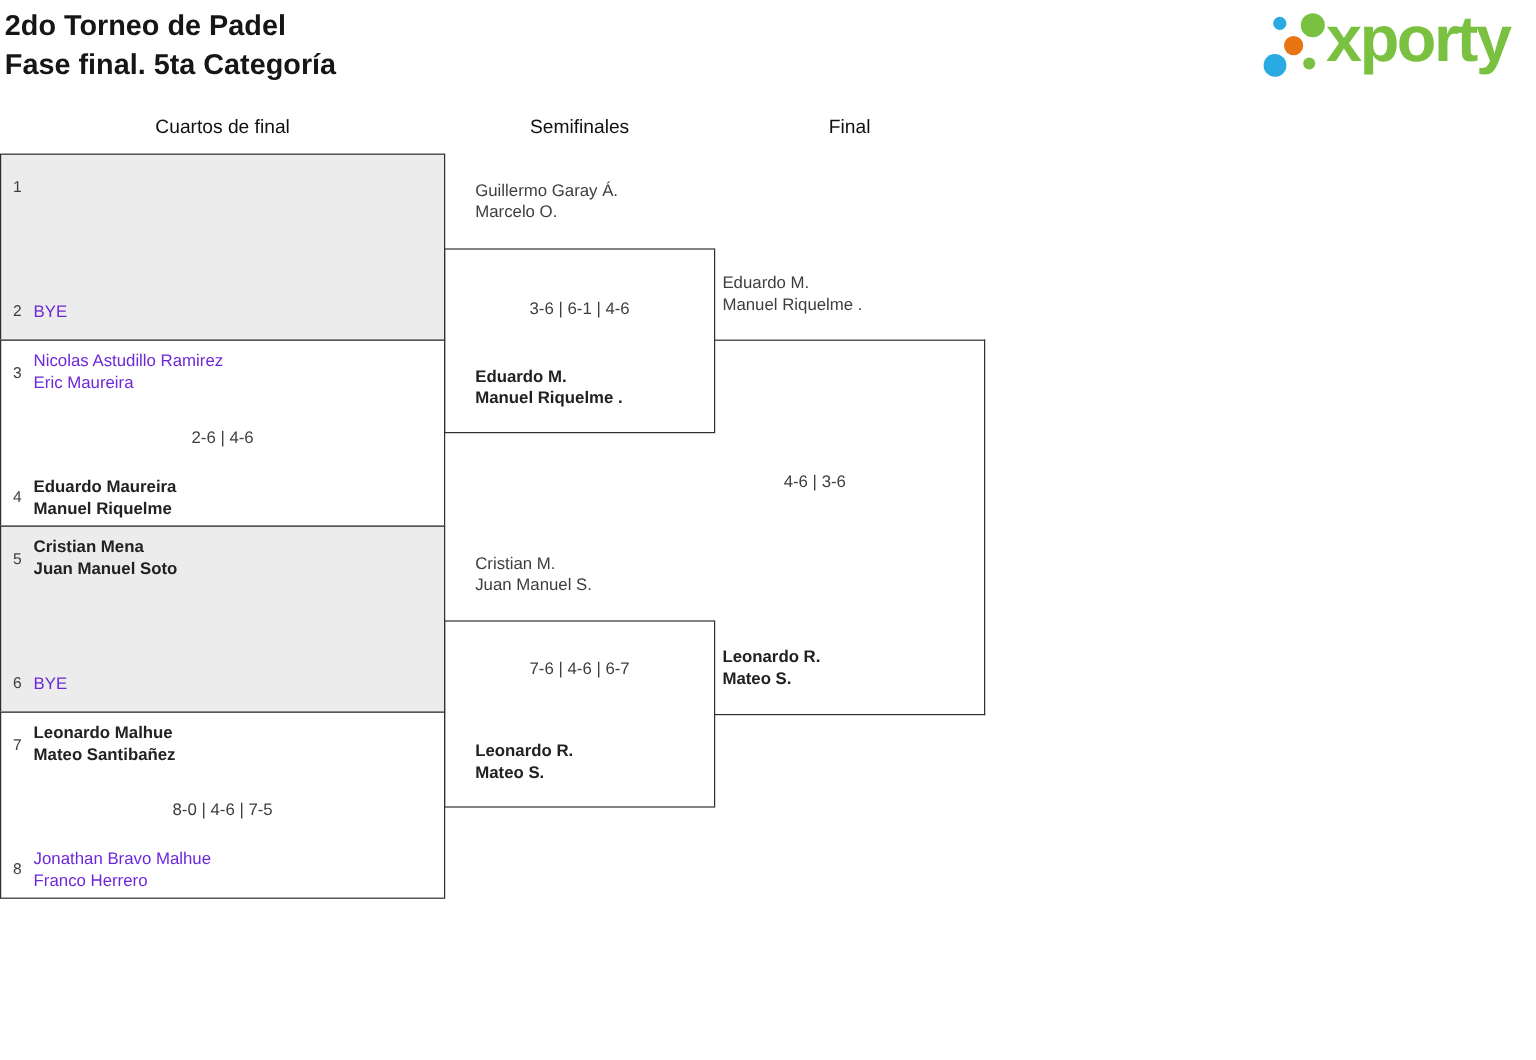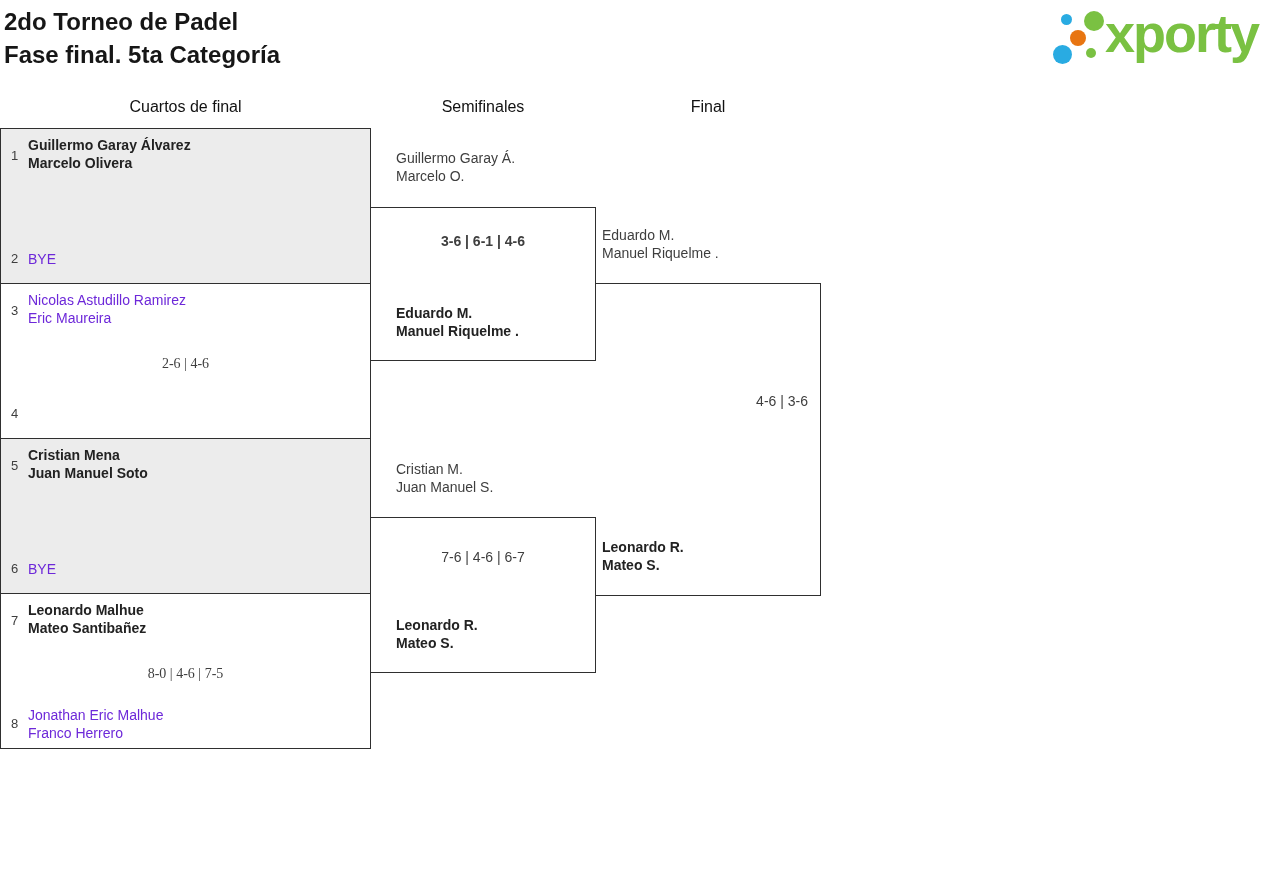--- a/index.html
+++ b/index.html
@@ -39,43 +39,43 @@
   .seed-top { top:18px; } .seed-bottom { top:121px; }
 
   .team { position:absolute; left:27px; font-size:14px; line-height:18px; color:#6d28d9; }
   .team.bold { font-weight:700; color:#222222; }
   .team-top { top:7px; }
   .team-bottom { top:111px; height:38px; display:flex; flex-direction:column;
                  justify-content:center; }
 
   .score { position:absolute; left:0; width:100%; height:18px; text-align:center;
            font-size:14px; line-height:18px; color:#3e3e3e; }
-  .qf-score { top:71px;font-family:Liberation Serif, serif; }
+  .qf-score { top:71px; }
 
   
   .sf-box { position:absolute; left:370px; width:226px; border:1px solid #2f2f2f;
             background:transparent; }
   .sf-box-1 { top:207px; height:154px; }
   .sf-box-2 { top:517px; height:156px; }
 
   
   .final-box { position:absolute; left:595px; top:283px; width:226px; height:313px;
                border:1px solid #2f2f2f; border-left:none; background:transparent; }
 
   
   .plabel { position:absolute; font-size:14px; line-height:18px; color:#3e3e3e; }
   .plabel.bold { font-weight:700; color:#222222; }
   .sf-col { left:396px; } .f-col { left:602px; }
   .sf1-top { top:149px; } .sf1-win { top:304px; }
   .sf2-top { top:460px; } .sf2-win { top:616px; }
   .f-top   { top:226px; } .f-win   { top:538px; }
 
   .sf-score { left:370px; width:226px; }
-  .sf1-score { top:232px;font-weight:bold; } .sf2-score { top:548px; }
-  .f-score { left:582px; width:226px; top:392px;text-align:right; }
+  .sf1-score { top:248px; } .sf2-score { top:548px; }
+  .f-score { left:566px; width:226px; top:392px; }
 </style>
 </head>
 <body>
 
 <div class="title">
   <div>2do Torneo de Padel</div>
   <div>Fase final. 5ta Categoría</div>
 </div>
 
 <div class="logo">
@@ -86,38 +86,38 @@
   <span class="dot dot-green-small"></span>
   <span class="logo-text">xporty</span>
 </div>
 
 <div class="round-header rh-qf">Cuartos de final</div>
 <div class="round-header rh-sf">Semifinales</div>
 <div class="round-header rh-f">Final</div>
 
 <div class="qf-box qf-0 alt">
   <div class="seed seed-top">1</div>
-  <div class="team team-top bold">
-    <div>Guillermo Garay Álvarez</div>
-    <div>Marcelo Olivera</div>
-  </div>
   <div class="seed seed-bottom">2</div>
   <div class="team team-bottom">
     <div>BYE</div>
   </div>
 </div>
 
 <div class="qf-box qf-1">
   <div class="seed seed-top">3</div>
   <div class="team team-top">
     <div>Nicolas Astudillo Ramirez</div>
     <div>Eric Maureira</div>
   </div>
   <div class="score qf-score">2-6 | 4-6</div>
   <div class="seed seed-bottom">4</div>
+  <div class="team team-bottom bold">
+    <div>Eduardo Maureira</div>
+    <div>Manuel Riquelme</div>
+  </div>
 </div>
 
 <div class="qf-box qf-2 alt">
   <div class="seed seed-top">5</div>
   <div class="team team-top bold">
     <div>Cristian Mena</div>
     <div>Juan Manuel Soto</div>
   </div>
   <div class="seed seed-bottom">6</div>
   <div class="team team-bottom">
@@ -127,21 +127,21 @@
 
 <div class="qf-box qf-3">
   <div class="seed seed-top">7</div>
   <div class="team team-top bold">
     <div>Leonardo Malhue</div>
     <div>Mateo Santibañez</div>
   </div>
   <div class="score qf-score">8-0 | 4-6 | 7-5</div>
   <div class="seed seed-bottom">8</div>
   <div class="team team-bottom">
-    <div>Jonathan Eric Malhue</div>
+    <div>Jonathan Bravo Malhue</div>
     <div>Franco Herrero</div>
   </div>
 </div>
 
 <div class="sf-box sf-box-1"></div>
 <div class="sf-box sf-box-2"></div>
 <div class="final-box"></div>
 
 <div class="plabel sf-col sf1-top">
   <div>Guillermo Garay Á.</div>

